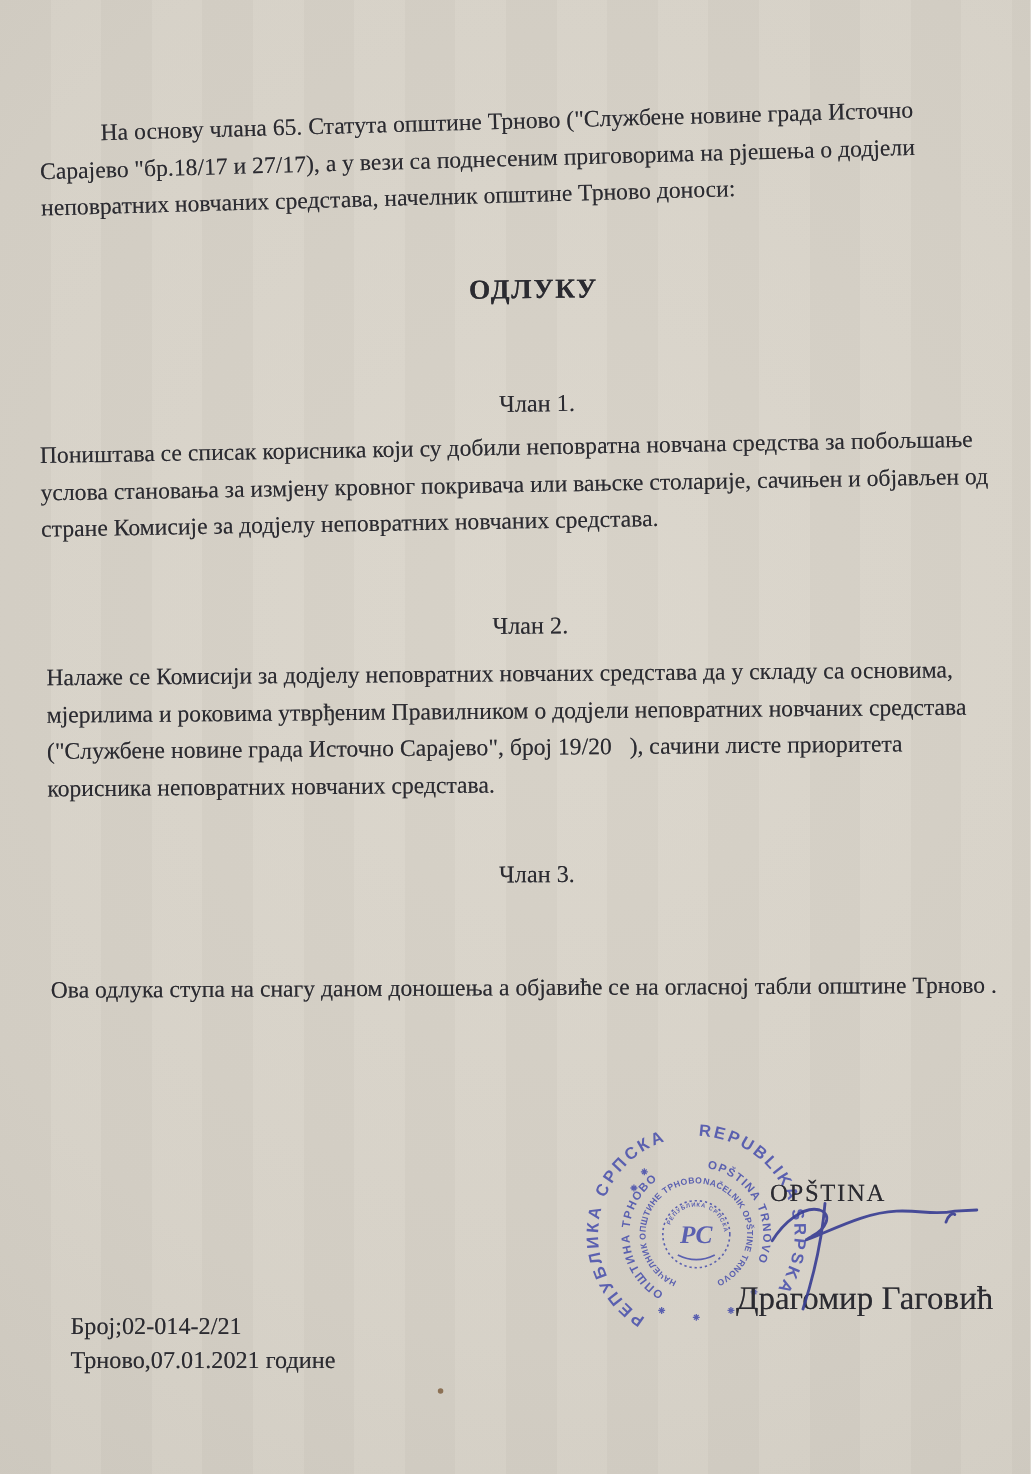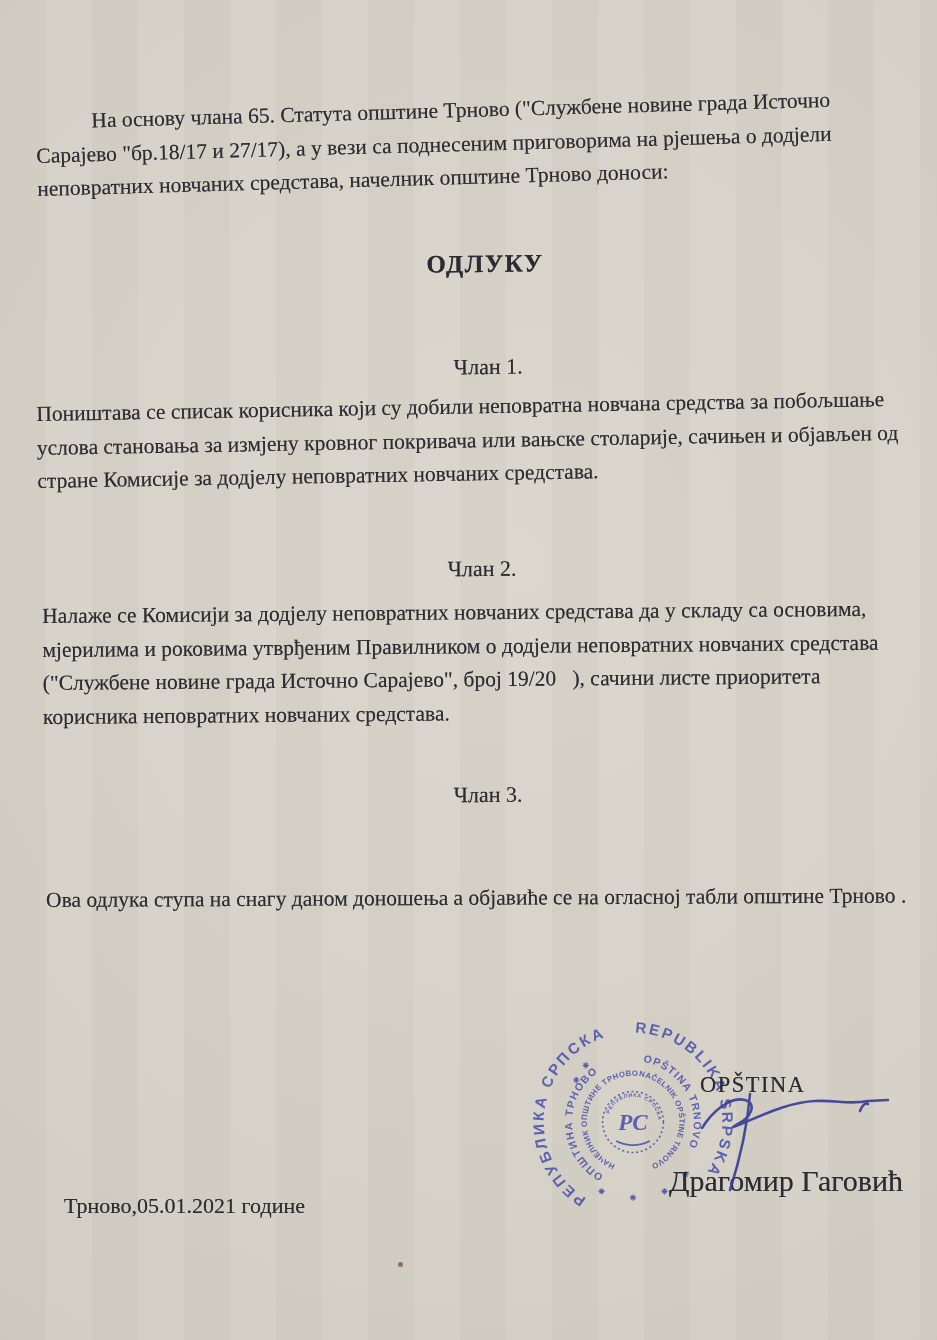--- a/index.html
+++ b/index.html
@@ -129,16 +129,17 @@
 
 <svg class="abs sig-svg" viewBox="0 0 212 122">
   <g fill="none" stroke-width="2.6" stroke-linecap="round" opacity="0.92" stroke="#3a3f94">
     <path d="M 12 50 C 22 34, 40 18, 55 22 C 68 26, 60 40, 48 46 C 41 50, 41 50, 51 46 C 75 36, 100 24, 125 23 C 148 22, 158 27, 178 23 L 198 22"></path>
     <path d="M 60 16 C 58 40, 52 75, 40 112"></path>
     <path d="M 170 33 C 172 27, 176 24, 178 26"></path>
   </g>
 </svg>
 
 <div class="abs footer">
-  <div>Трново,05.01.2021 године</div>
+  <div>Број;02-014-2/21</div>
+  <div>Трново,07.01.2021 године</div>
 </div>
 
 <div class="abs speck"></div>
 
 </body></html>

